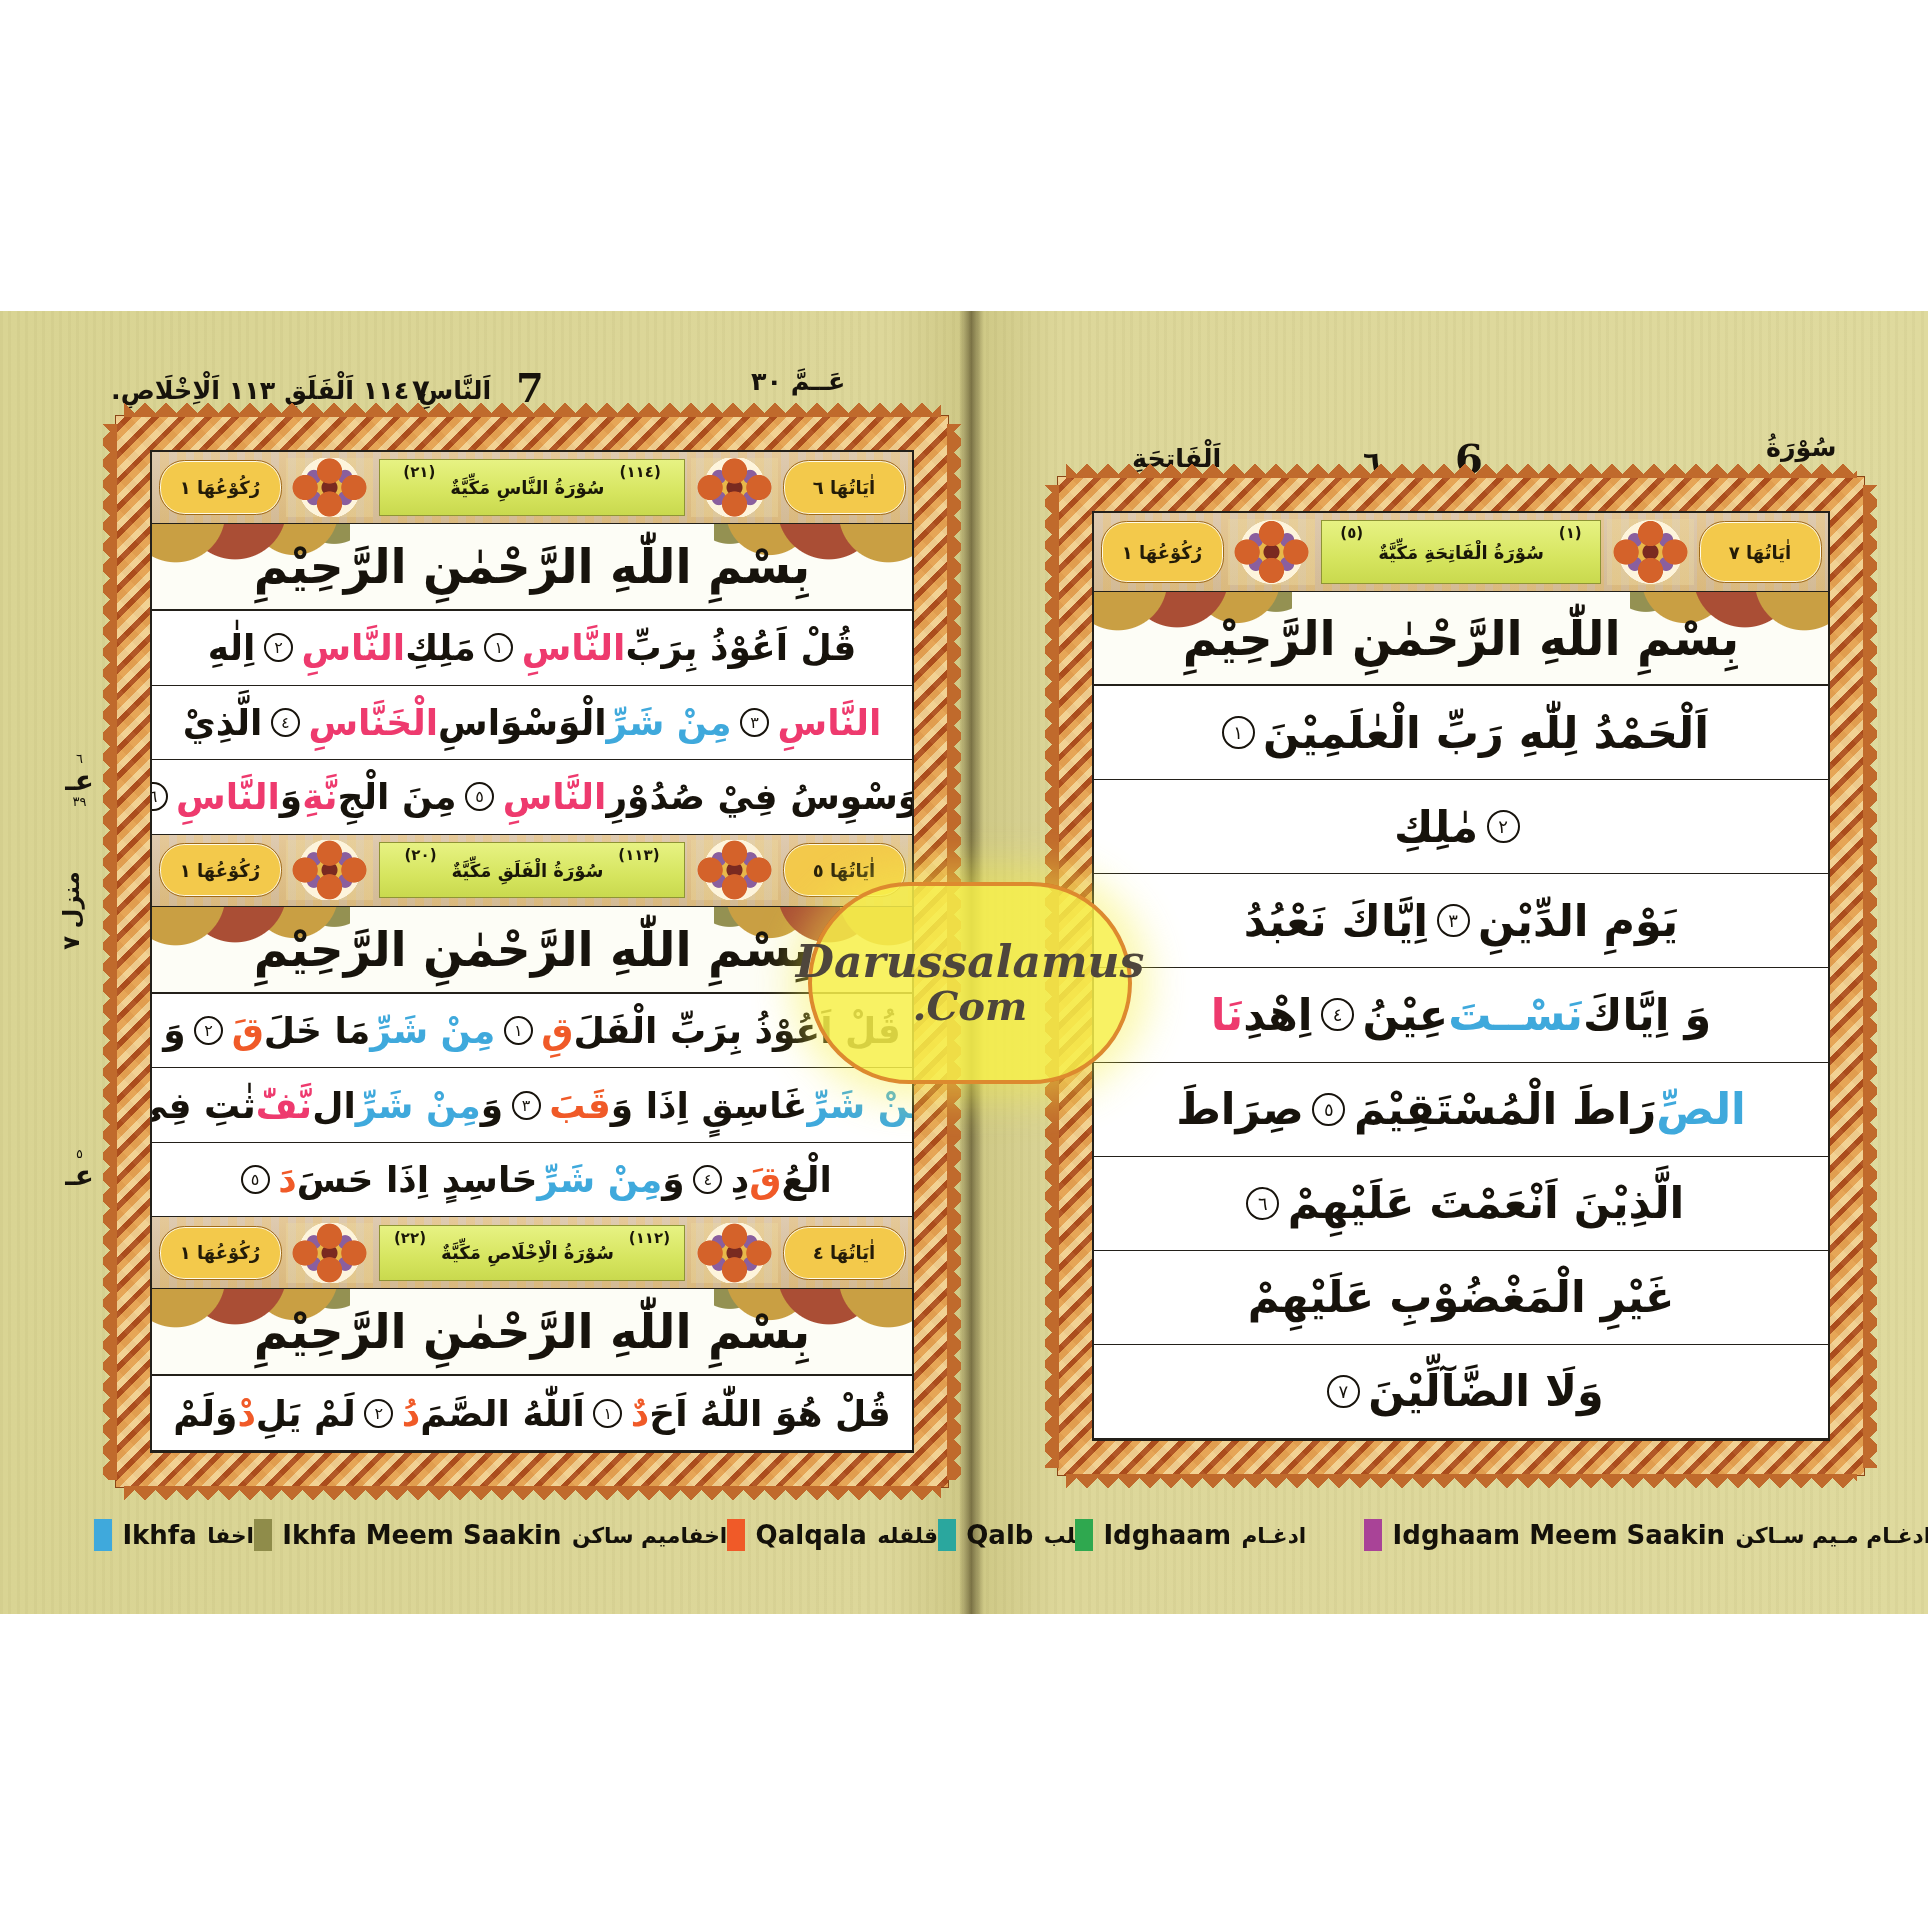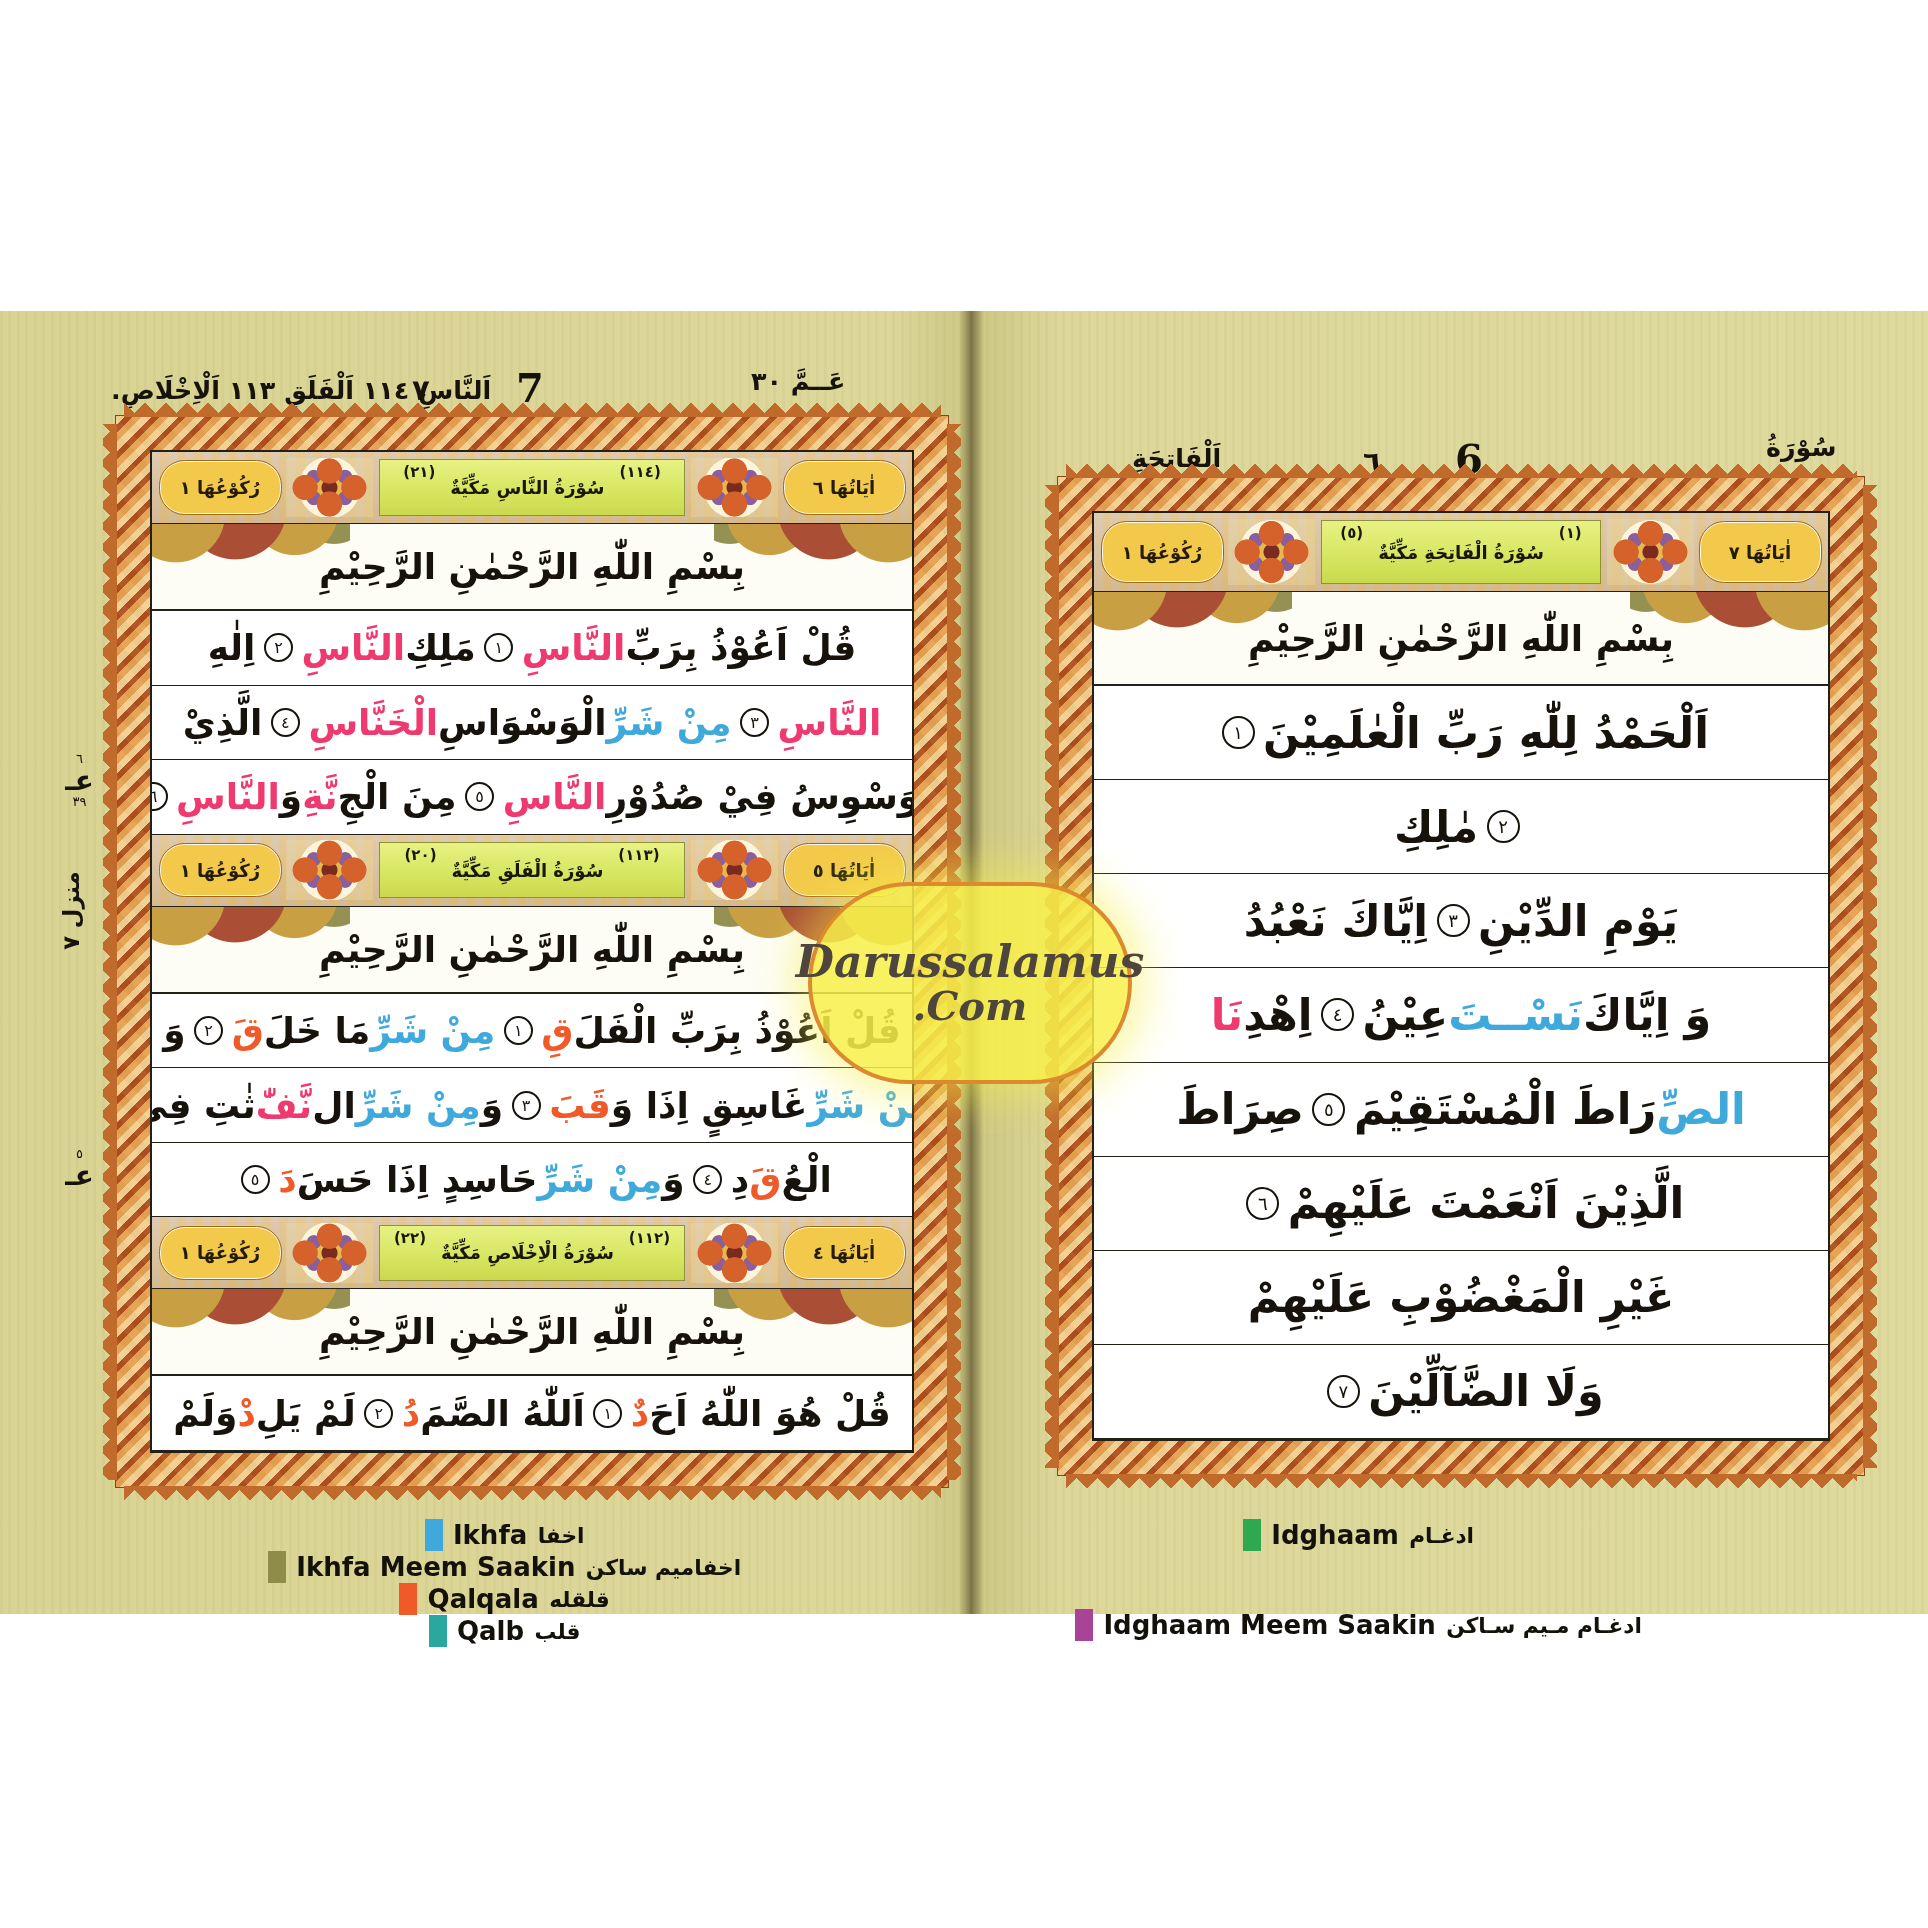--- a/index.html
+++ b/index.html
@@ -97,21 +97,21 @@
   .banner-title .b-title { font-size:18px; }
   .banner-title .b-num, .banner-title .b-order { font-size:15px; align-self:flex-start; margin-top:2.8px; }
 
   
   .bismillah-row {
     flex:none; position:relative; border-bottom:2.8px solid #23201a; background:#fdfdf6;
     display:flex; align-items:center; justify-content:center;
   }
   .page-left .bismillah-row { height:87px; }
   .page-right .bismillah-row { height:94px; }
-  .bismillah-text { font-size:36px; font-weight:bold; color:#17130c; direction:rtl; z-index:2; }
+  .bismillah-text { font-size:47px; font-weight:bold; color:#17130c; direction:rtl; z-index:2; }
   .corner { position:absolute; top:0; width:198px; height:62px; opacity:.95; z-index:1; }
   .corner-r { right:0; background:
       radial-gradient(circle at 88% -18%, #c79a3a 0 49px, transparent 50px),
       radial-gradient(circle at 58% -26%, #a6452b 0 51px, transparent 52px),
       radial-gradient(circle at 28% -20%, #c79a3a 0 43px, transparent 44px),
       radial-gradient(circle at 8% -30%, #8f8c4a 0 38px, transparent 39px); }
   .corner-l { left:0; background:
       radial-gradient(circle at 12% -18%, #c79a3a 0 49px, transparent 50px),
       radial-gradient(circle at 42% -26%, #a6452b 0 51px, transparent 52px),
       radial-gradient(circle at 72% -20%, #c79a3a 0 43px, transparent 44px),
@@ -134,21 +134,21 @@
   .page-left .ayah { width:29px; height:29px; font-size:16px; }
   .page-right .ayah { width:33px; height:33px; font-size:18px; }
 
   
   .marker { position:absolute; text-align:center; color:#17130c; width:49px; }
   .marker .m-glyph { font-size:28px; font-weight:bold; display:block; line-height:1; }
   .marker .m-sup, .marker .m-sub { font-size:13px; display:block; line-height:1.15; }
   .marker-rot .m-glyph { transform:rotate(-90deg); font-size:22.6px; white-space:nowrap; }
 
   
-  .legend { position:absolute; display:flex; align-items:center;flex-direction:column; }
+  .legend { position:absolute; display:flex; align-items:center; }
   .legend-left { justify-content:space-between; }
   .legend-item { display:flex; align-items:center; gap:10.4px; white-space:nowrap; }
   .swatch { width:18px; height:32px; flex:none; }
   .legend-en { font-size:26px; font-weight:bold; color:#14110a; }
   .legend-ar { font-size:21.7px; font-weight:bold; color:#14110a; direction:rtl; }
 
   
   .watermark {
     position:absolute; left:808px; top:838px; width:324px; height:202px;
     background:rgba(247,240,74,.86);

